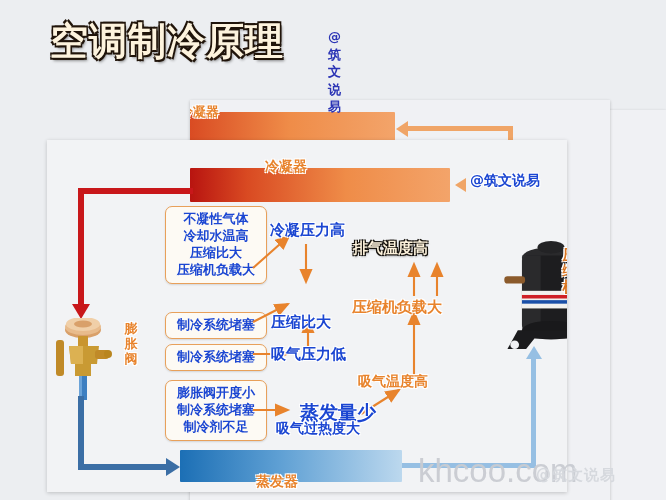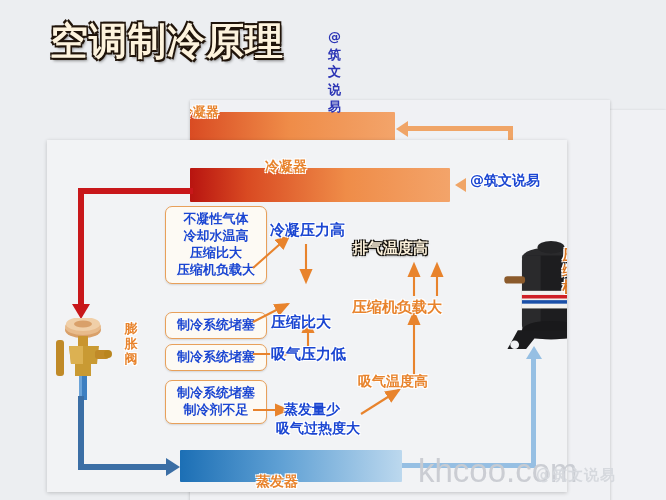--- a/index.html
+++ b/index.html
@@ -258,20 +258,21 @@
         <div>压缩比大</div>
         <div>压缩机负载大</div>
       </div>
       <div class="cbox" style="left:118px;top:172px;width:86px;">
         <div>制冷系统堵塞</div>
       </div>
       <div class="cbox" style="left:118px;top:204px;width:86px;">
         <div>制冷系统堵塞</div>
       </div>
       <div class="cbox" style="left:118px;top:240px;width:86px;">
+        <div>膨胀阀开度小</div>
         <div>制冷系统堵塞</div>
         <div>制冷剂不足</div>
       </div>
 
       <svg style="position:absolute;left:0;top:0;width:520px;height:352px;pointer-events:none;">
         <defs>
           <marker id="ah" markerWidth="8" markerHeight="8" refX="6.4" refY="3.2" orient="auto">
             <path d="M0,0 L7.5,3.2 L0,6.4 z" fill="#e8832c"></path>
           </marker>
         </defs>
@@ -294,21 +295,21 @@
 
         <path d="M367,238 L367,172" stroke="#e8832c" stroke-width="2.1" fill="none" marker-end="url(#ah)"></path>
 
         <path d="M390,156 L390,124" stroke="#e8832c" stroke-width="2.1" fill="none" marker-end="url(#ah)"></path>
         <path d="M367,156 L367,124" stroke="#e8832c" stroke-width="2.1" fill="none" marker-end="url(#ah)"></path>
       </svg>
 
       <div class="node blue" style="left:223px;top:82px;font-size:15px;">冷凝压力高</div>
       <div class="node blue" style="left:224px;top:174px;font-size:15px;">压缩比大</div>
       <div class="node blue" style="left:224px;top:206px;font-size:15px;">吸气压力低</div>
-      <div class="node blue" style="left:237px;top:262px;font-size:14px;">蒸发量少</div>
+      <div class="node blue" style="left:253px;top:262px;font-size:19px;">蒸发量少</div>
       <div class="node blue" style="left:229px;top:281px;font-size:14px;">吸气过热度大</div>
       <div class="node orange" style="left:311px;top:234px;font-size:14px;">吸气温度高</div>
       <div class="node orange" style="left:305px;top:159px;font-size:15px;">压缩机负载大</div>
       <div class="node outlined" style="left:306px;top:100px;font-size:15px;">排气温度高</div>
 
     </div>
   </div>
 
   <div id="title-block">
     <div id="main-title">空调制冷原理</div>

